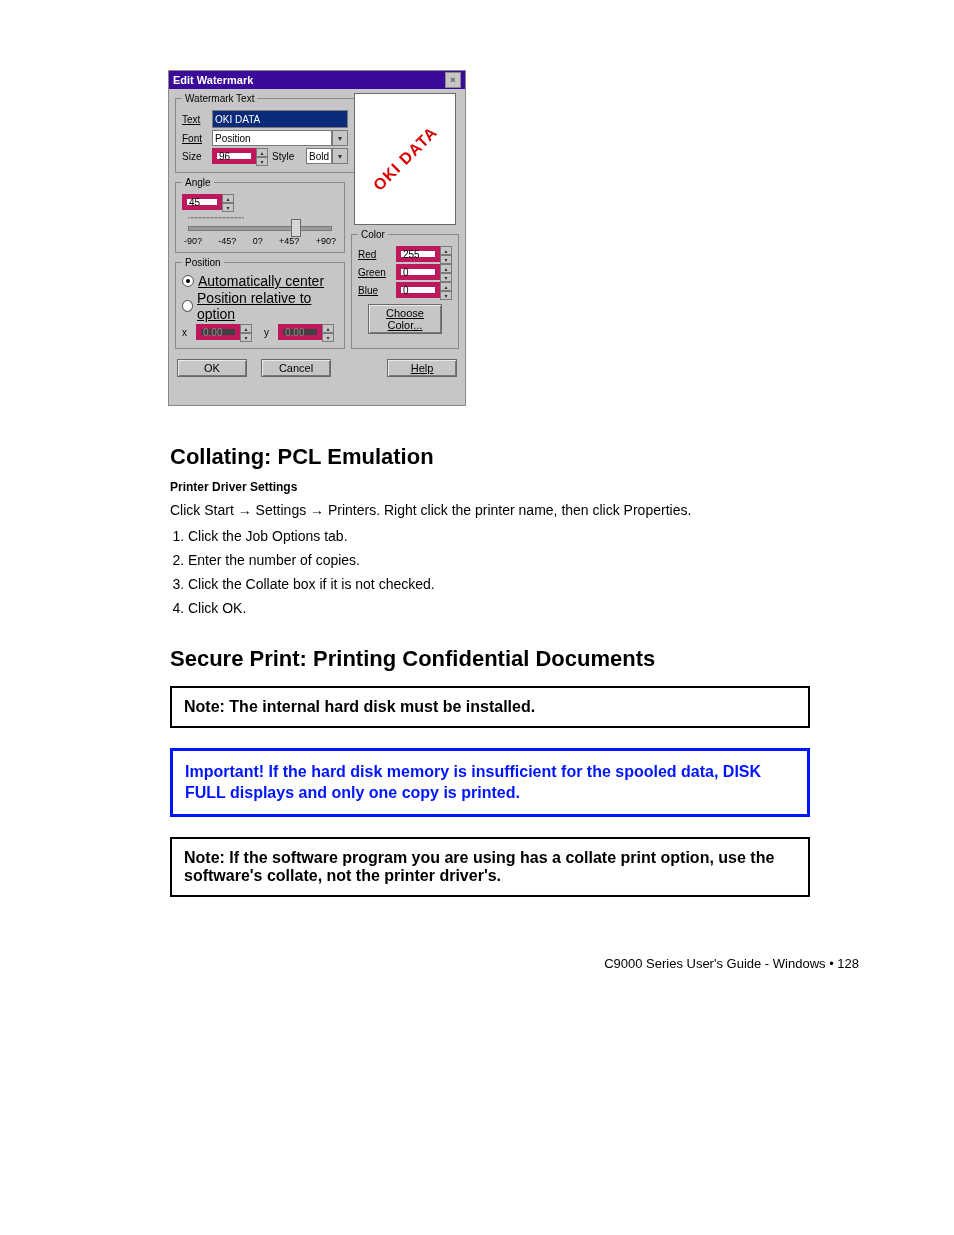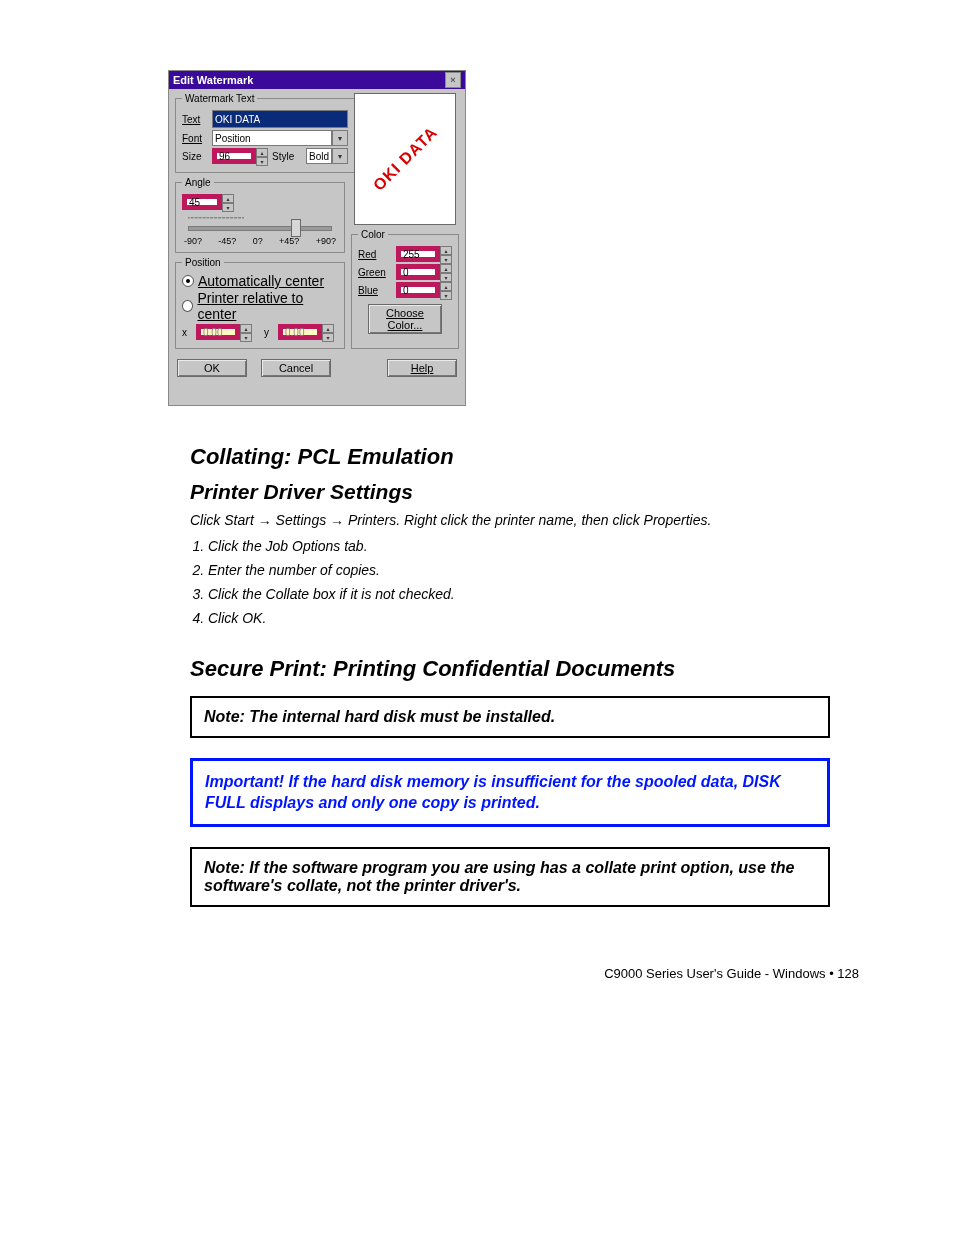--- a/index.html
+++ b/index.html
@@ -26,31 +26,31 @@
   .spin .sb div{flex:1;border:1px solid #7a7a7a;background:#c6c6c6;font-size:6px;display:flex;align-items:center;justify-content:center;color:#333;}
   .slider{height:30px;position:relative;margin:4px 0 2px 0;}
   .slider .track{position:absolute;left:6px;right:6px;top:12px;height:3px;background:#9a9a9a;border:1px solid #7a7a7a;}
   .slider .thumb{position:absolute;top:5px;left:70%;width:8px;height:16px;background:#d6d6d6;border:1px solid #6a6a6a;}
   .slider .ticks{position:absolute;left:6px;right:6px;top:2px;font-size:7px;color:#555;display:flex;justify-content:space-between;letter-spacing:0;}
   .slider .marks{position:absolute;left:2px;right:2px;bottom:-2px;font-size:9px;display:flex;justify-content:space-between;color:#000;}
   .radio{display:flex;align-items:center;gap:4px;font-size:14px;margin:1px 0;}
   .rdio{width:10px;height:10px;border-radius:50%;border:1px solid #555;background:#fff;display:flex;align-items:center;justify-content:center;}
   .rdio.on::after{content:"";width:4px;height:4px;background:#000;border-radius:50%;}
   .small-spin .sf{width:30px;}
-  .dis .sf{background:#fef9c3;color:#8a8a8a;}
+  .dis .sf{background:#404040;color:#8a8a8a;}
   .preview{width:100px;height:130px;background:#fff;border:1px solid #6a6a6a;margin:0 auto;display:flex;align-items:center;justify-content:center;}
   .preview span{color:#d80000;font-size:16px;font-weight:700;transform:rotate(-45deg);white-space:nowrap;letter-spacing:1px;}
   .btn{border:1px solid #6a6a6a;background:#c6c6c6;font-size:11px;padding:2px 0;text-align:center;width:68px;box-shadow:inset 1px 1px 0 #eaeaea, inset -1px -1px 0 #777;}
   .btn.w{width:72px;}
   .footer-btns{display:flex;justify-content:space-between;padding:4px 8px 6px 8px;}
   .footer-btns .grp{display:flex;gap:14px;}
   
-  .doc{margin-top:38px;margin-left:70px;width:640px;font-style:italic;}
+  .doc{margin-top:38px;margin-left:50px;width:640px;}
   h2.sec{font-family:Arial,Helvetica,sans-serif;font-size:22px;font-weight:700;margin:28px 0 10px 0;}
-  h3.sub{font-size:21px;font-weight:700;margin:6px 0 6px 0;}
+  h3.sub{font-size:12px;font-weight:700;margin:6px 0 6px 0;}
   .arrow{font-family:"Segoe UI Symbol",Arial;}
   ol.steps{margin:6px 0 14px 18px;padding:0;font-size:14px;}
   ol.steps li{margin:5px 0;line-height:1.35;}
   .box{border:2px solid #000;padding:10px 12px;margin:14px 0 20px 0;font-size:16px;font-weight:700;}
   .box.blue{border:3px solid #0015ff;color:#0015ff;line-height:1.35;}
   .foot{position:absolute;bottom:26px;right:95px;font-size:13px;}
   .u{text-decoration:underline;}
 </style>
 </head>
 <body>
@@ -121,21 +121,21 @@
         </fieldset>
 
         <fieldset class="win">
           <legend>Position</legend>
           <div class="radio">
             <span class="rdio on"></span>
             <span class="u">Automatically center</span>
           </div>
           <div class="radio">
             <span class="rdio"></span>
-            <span class="u">Printer relative to center</span>
+            <span class="u">Position relative to option</span>
           </div>
           <div class="row">
             <span style="width:10px;">x</span>
             <div class="spin dis small-spin">
               <div class="sf">0.00</div>
               <div class="sb">
                   <div>▴</div>
                   <div>▾</div>
                 </div>
             </div>

